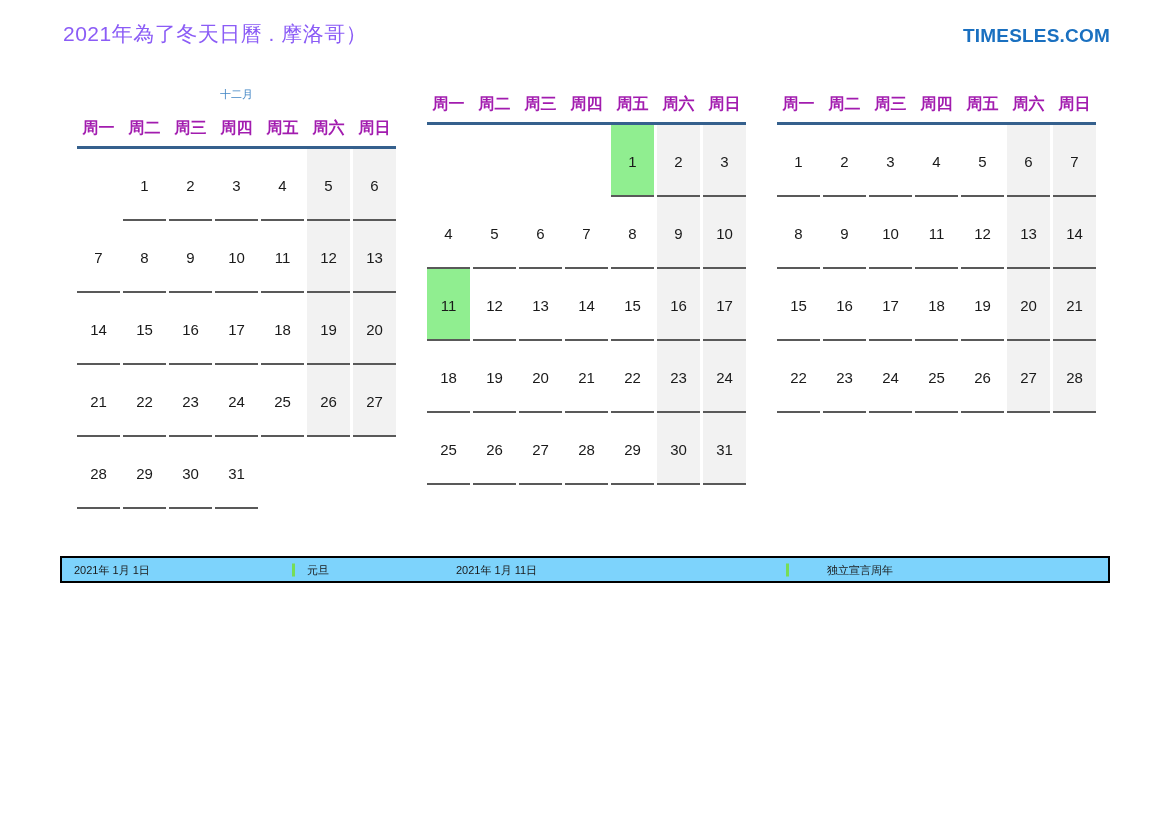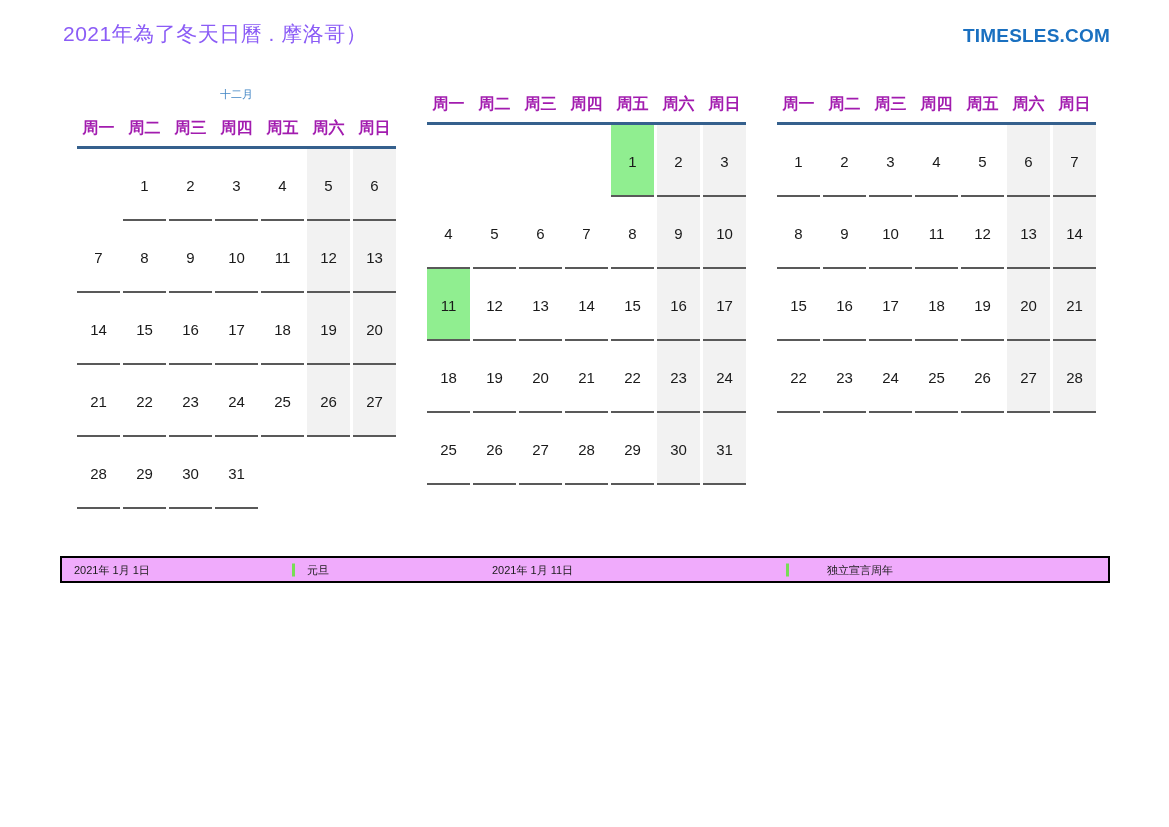--- a/index.html
+++ b/index.html
@@ -31,27 +31,27 @@
   .wd{width:43px;text-align:center;font-size:16px;font-weight:700;color:#a21caf;}
   .divider{margin-top:7px;height:3px;background:var(--line-blue);}
   .grid{display:flex;flex-direction:column;}
   .row{display:flex;column-gap:3px;height:72px;}
   .cell{position:relative;width:43px;display:flex;align-items:center;justify-content:center;font-size:15px;color:#1a1a1a;}
   .cell.has-date::after{content:"";position:absolute;left:0;right:0;bottom:0;height:2px;background:var(--underline-gray);}
   .cell.weekend{background:var(--weekend-gray);}
   .cell.holiday{background:var(--holiday-green);}
 
   
-  .legend{position:absolute;left:60px;top:556px;width:1050px;height:27px;border:2px solid #000;background:#f0abfc;}
+  .legend{position:absolute;left:60px;top:556px;width:1050px;height:27px;border:2px solid #000;background:#7dd3fc;}
   .legend span{position:absolute;top:50%;transform:translateY(-50%);font-size:11px;color:#1a1a1a;white-space:nowrap;}
   .lg-marker{width:3px;height:13px;background:var(--legend-marker-green);}
   .lg-date-0{left:12px;}
   .lg-marker-0{left:230px;}
   .lg-label-0{left:245px;}
-  .lg-date-1{left:430px;}
+  .lg-date-1{left:394px;}
   .lg-marker-1{left:724px;}
   .lg-label-1{left:765px;font-family:Liberation Mono, monospace;}
 </style>
 </head>
 <body>
 
 <div class="page">
   <h1 class="page-title">2021年為了冬天日曆 . 摩洛哥）</h1>
   <a class="site-logo">TIMESLES.COM</a>
 

